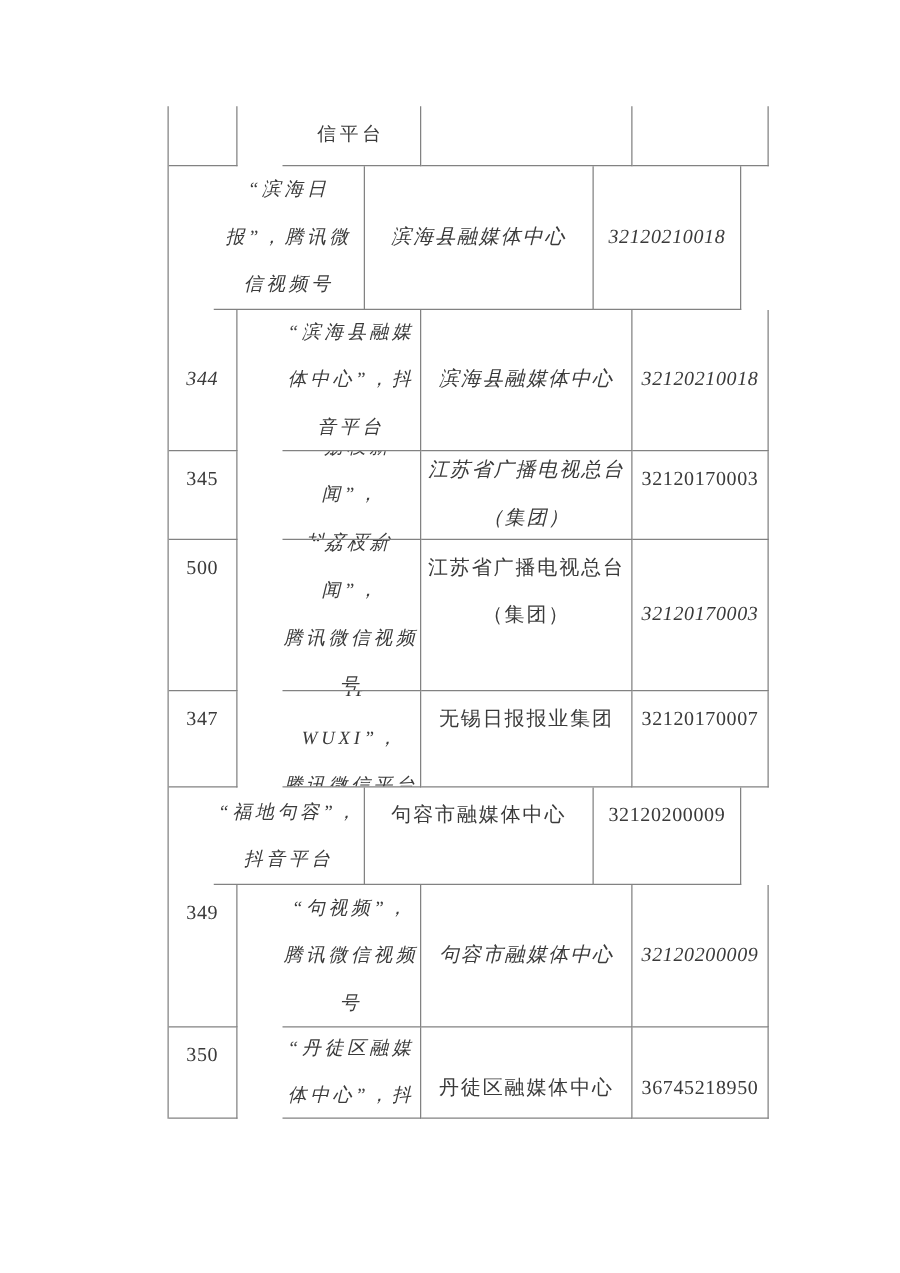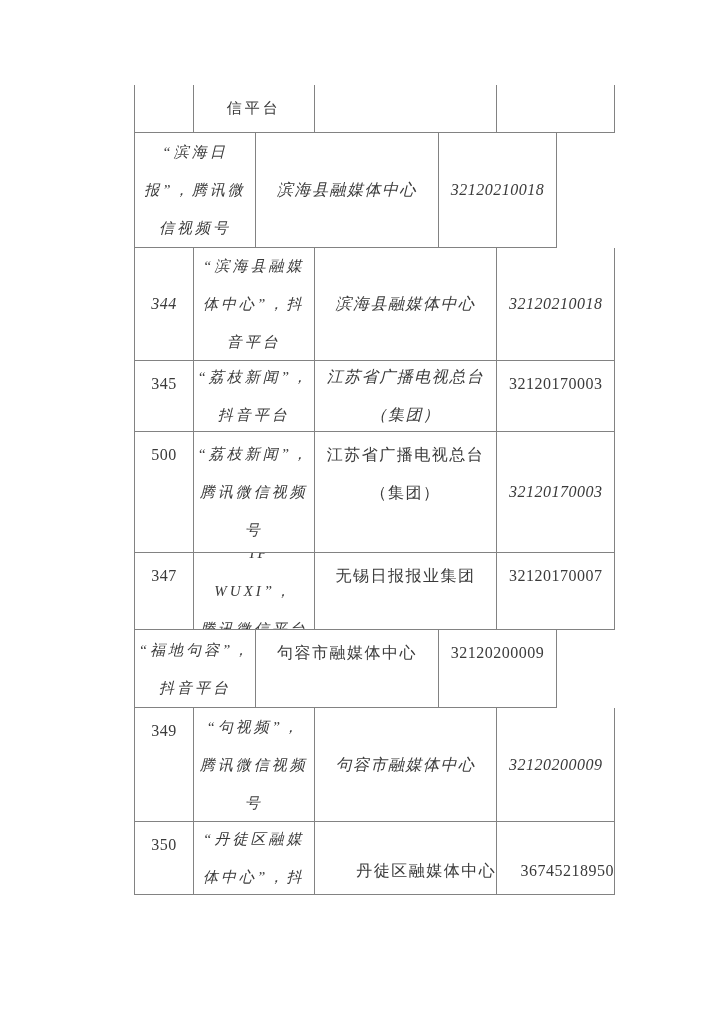--- a/index.html
+++ b/index.html
@@ -24,27 +24,27 @@
   }
   .td {
     box-sizing: border-box;
     border-right: 1px solid #828282;
     border-bottom: 1px solid #828282;
     display: flex;
     justify-content: center;
     overflow: hidden;
   }
   .col-id   { width: 59px; }
-  .col-name { width: 121px; }
+  .col-name { width: 121px; margin-left: 36px; }
   .col-org  { width: 183px; }
   .col-num  { width: 118px; }
   
   .vc { align-items: center; font-style: italic; }
   .vt { align-items: flex-start; padding-top: 4px; }
-  .vb { align-items: flex-end; padding-bottom: 4px; justify-content: flex-end; }
+  .vb { align-items: flex-end; padding-bottom: 4px; }
   .lines {
     white-space: pre-line;
     text-align: center;
     line-height: 38px;
     font-size: 16px;
     letter-spacing: 0.5px;
   }
   .cjk-name .lines { font-size: 15px; letter-spacing: 3px; }
   .cjk-org  .lines { font-size: 16px; letter-spacing: 1.5px; }
 </style>

